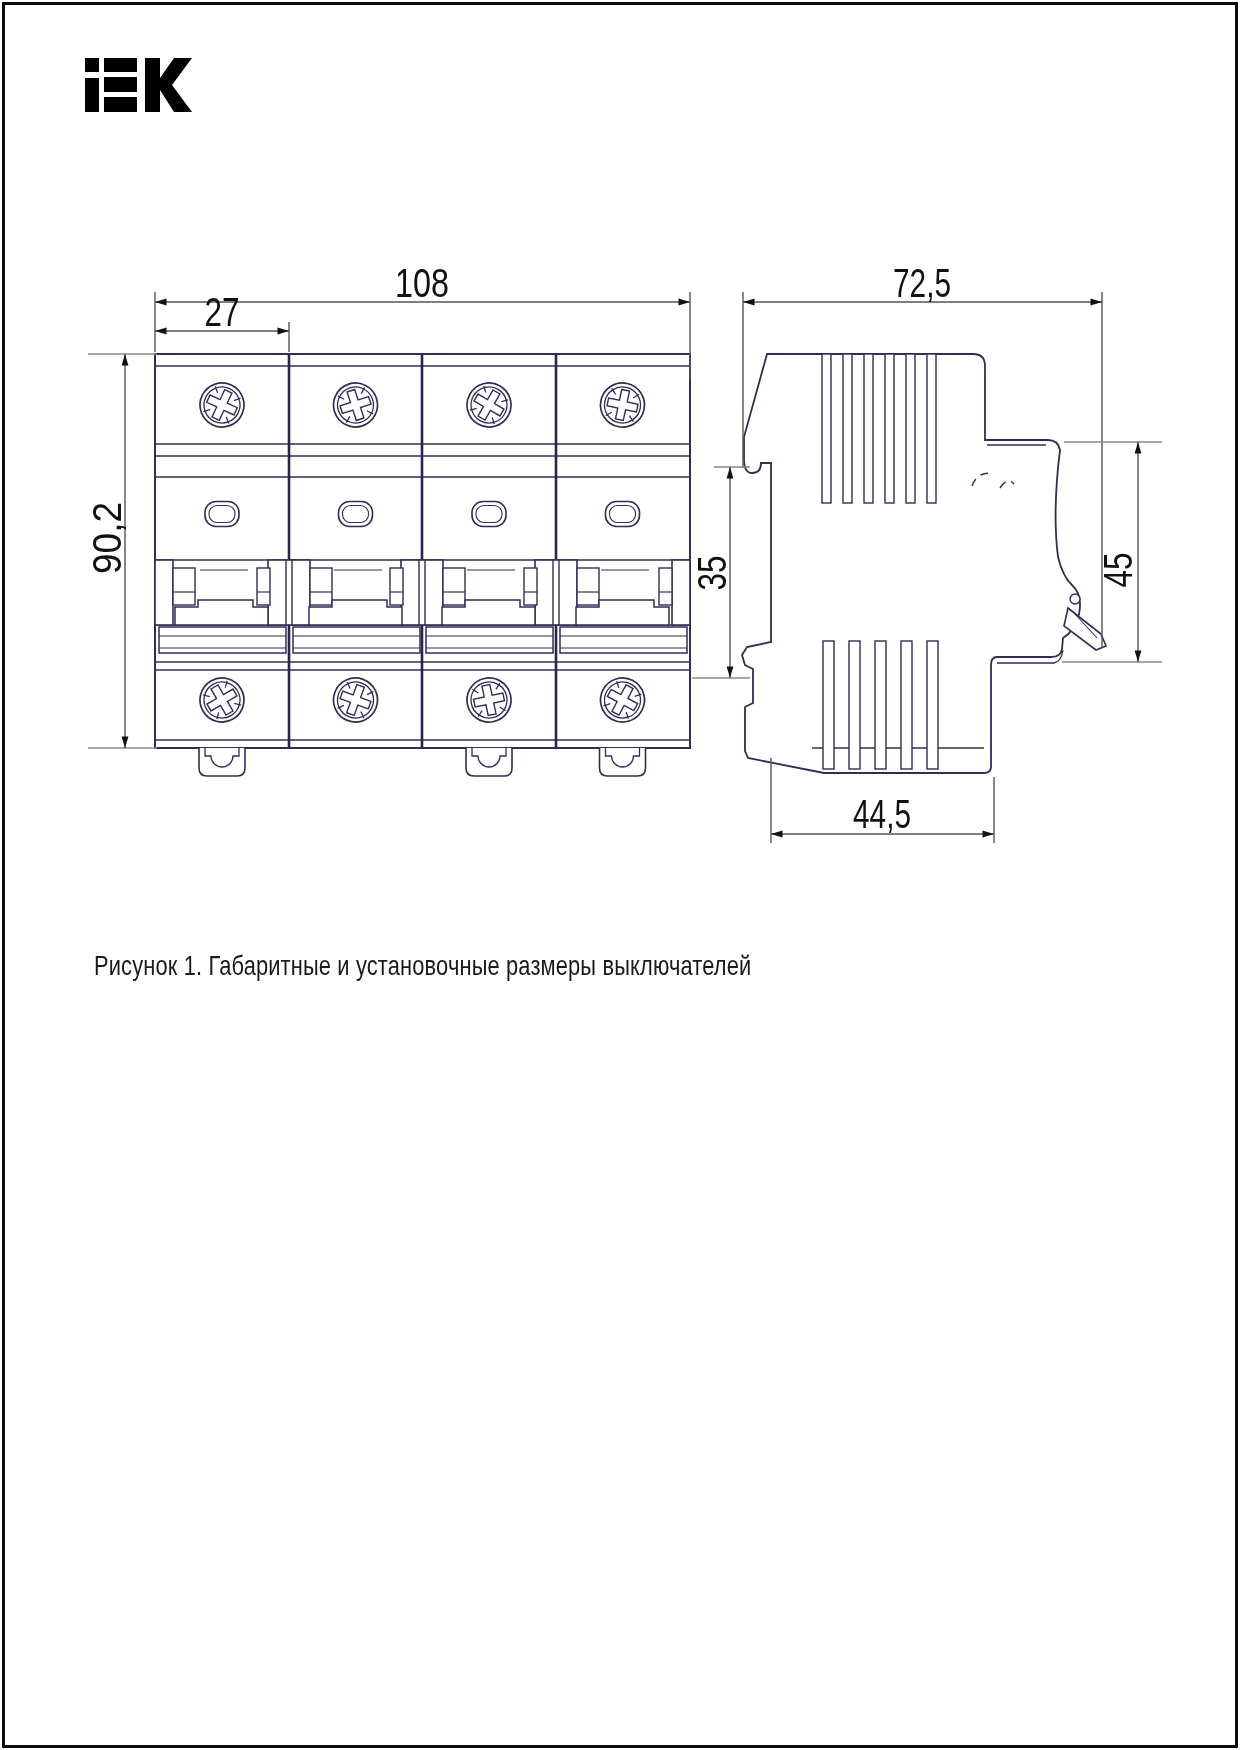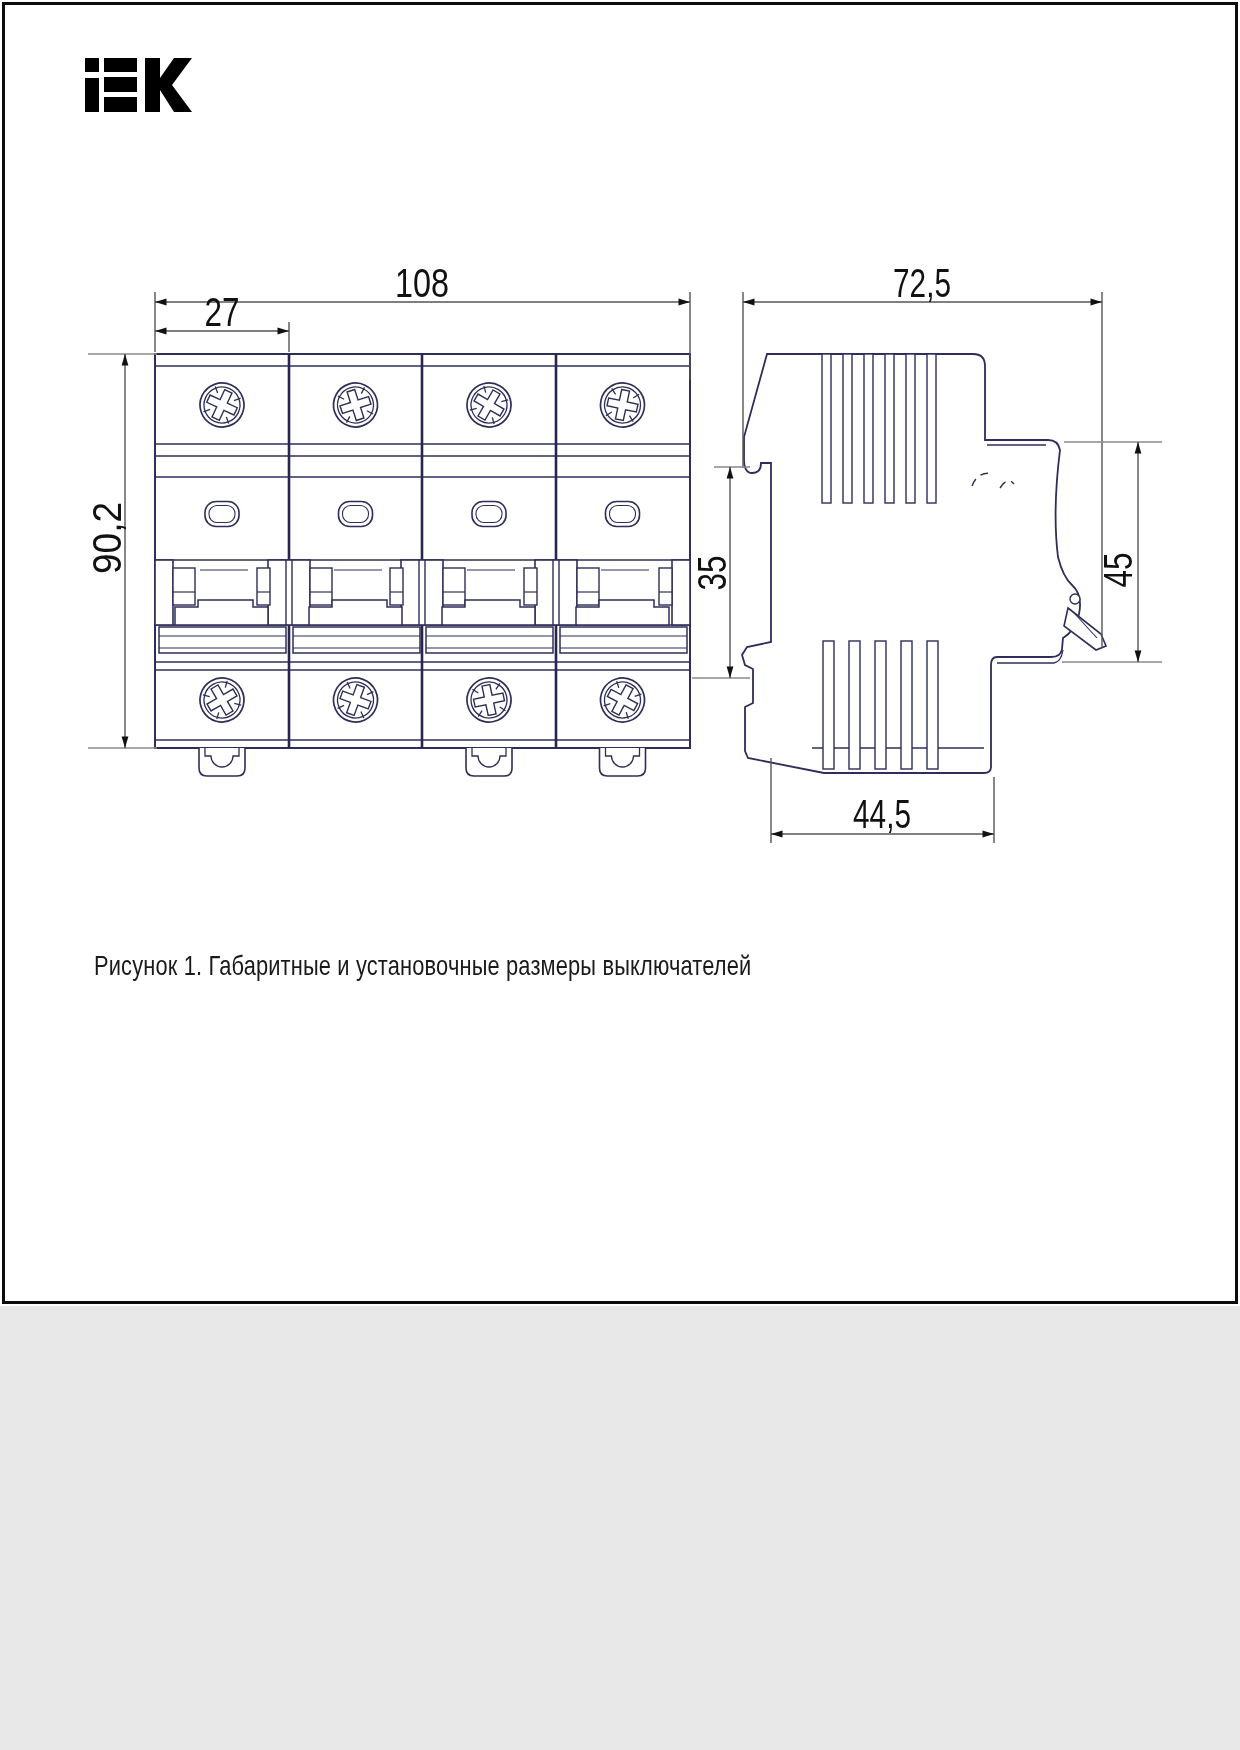--- a/index.html
+++ b/index.html
@@ -1,16 +1,16 @@
 <!DOCTYPE html>
 <html><head>
 <meta charset="utf-8">
 <style>
   html,body{margin:0;padding:0;background:#e8e8e8;}
-  .page{position:relative;width:1240px;height:1306px;background:#ffffff;overflow:hidden;
+  .page{position:relative;width:1240px;height:1750px;background:#ffffff;overflow:hidden;
         font-family:"Liberation Sans",sans-serif;}
   .frame{position:absolute;inset:2px;border:3px solid #0c0c0c;pointer-events:none;}
   .caption{position:absolute;left:94px;top:950px;font-size:28px;color:#1a1a1a;
            white-space:nowrap;transform:scaleX(0.78);transform-origin:left top;letter-spacing:0.2px;}
   svg text{font-family:"Liberation Sans",sans-serif;}
   .dwg{position:absolute;left:0;top:0;}
 </style>
 </head>
 <body>
 

